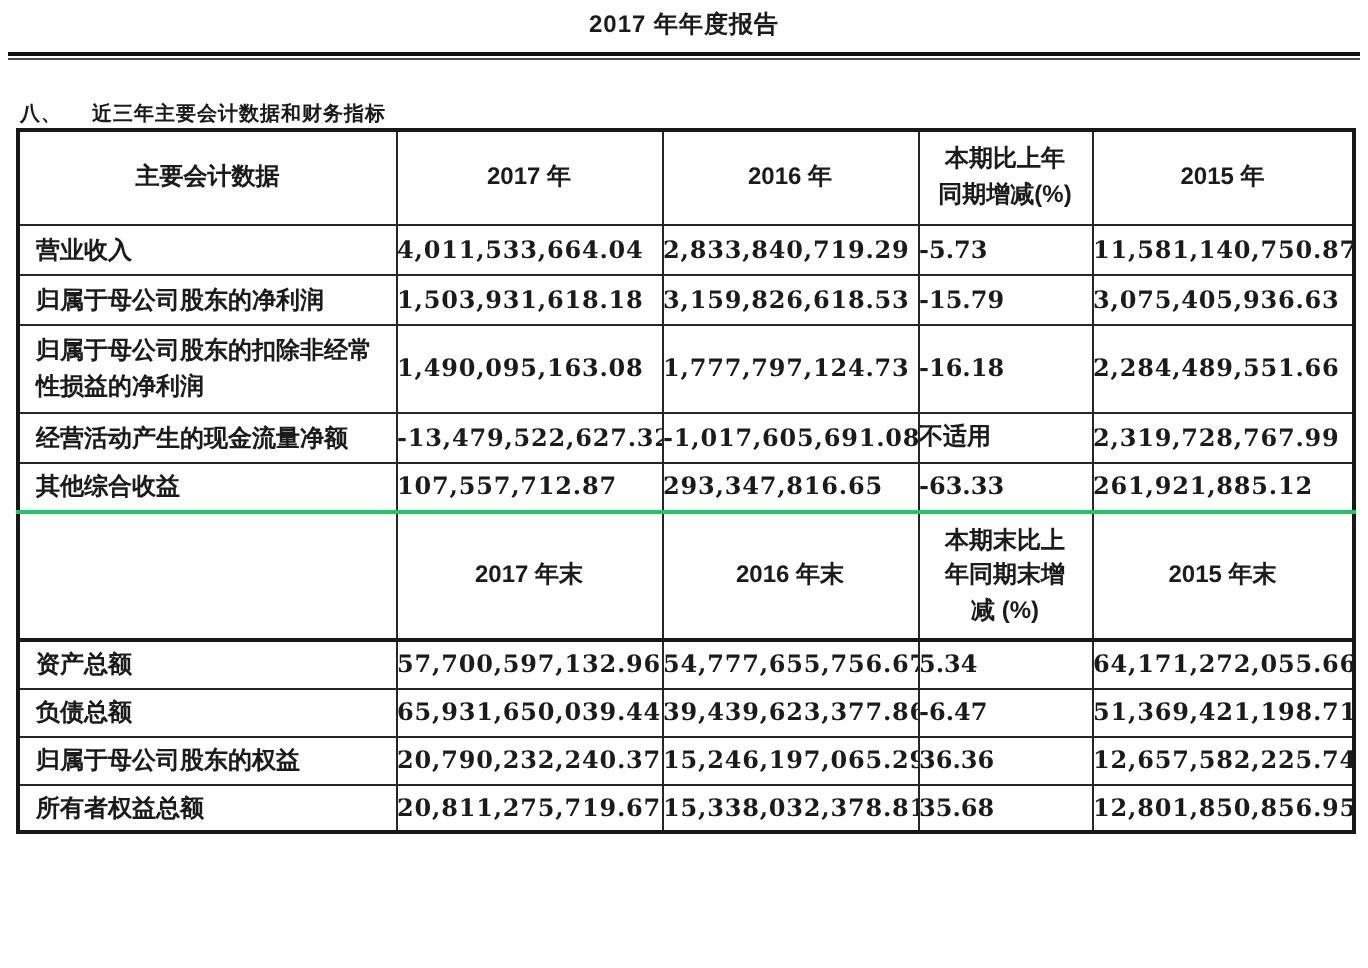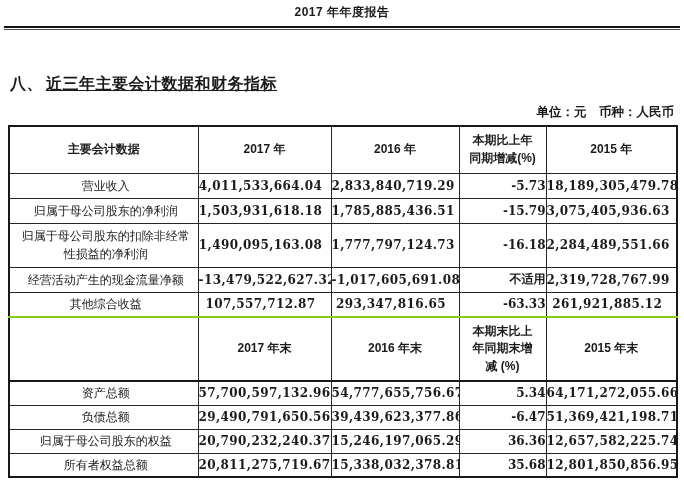--- a/index.html
+++ b/index.html
@@ -21,25 +21,24 @@
     letter-spacing: 0.5px;
   }
   .header-rule {
     margin: 5px 4px 0 4px;
     height: 4px;
     border-top: 2px solid #111;
     border-bottom: 1px solid #4a4a4a;
   }
 
   .section-heading {
-    margin: 44px 0 0 10px;
-    font-size: 16px;
+    margin: 20px 0 0 10px;
+    font-size: 10px;
     font-weight: bold;
     letter-spacing: 0.5px;
-    text-decoration: underline;
   }
   .section-heading .sec-num { display: inline-block; min-width: 36px; }
   .sub-heading {
     margin: 11px 0 0 10px;
     font-size: 13.5px;
     font-weight: bold;
     letter-spacing: 0.5px;
   }
   .sub-heading .sub-num { display: inline-block; min-width: 58px; }
 
@@ -63,38 +62,38 @@
     vertical-align: middle;
     overflow: hidden;
   }
   tr.hdr td {
     font-weight: bold;
     text-align: center;
     font-size: 12px;
     line-height: 1.45;
   }
   tr.hdr1 td { height: 47px; }
-  tr.hdr2 td { height: 64px; border-top: 2px solid #84cc16; border-bottom: 2px solid #181818; }
+  tr.hdr2 td { height: 64px; border-top: 2px solid #22c55e; border-bottom: 2px solid #181818; }
   td.lbl {
-    text-align: center;
+    text-align: left;
     padding: 2px 4px 2px 8px;
-    font-weight: normal;
+    font-weight: bold;
     line-height: 1.5;
   }
   td.num {
-    text-align: center;
+    text-align: left;
     padding-right: 8px;
     font-family: "DejaVu Serif", serif;
     font-weight: bold;
     font-size: 11.5px;
     letter-spacing: 0.4px;
     white-space: nowrap;
   }
   td.chg {
-    text-align: right;
+    text-align: left;
     font-family: "DejaVu Serif", serif;
     font-weight: bold;
     font-size: 11.5px;
   }
   td.chg.zh { font-family: "Liberation Sans", sans-serif; font-size: 12px; }
   tr.r1 td { height: 25px; }
   tr.r2 td { height: 44px; }
   tr.r3 td { height: 24px; }
 </style>
 </head>
@@ -103,21 +102,20 @@
 <div class="page">
 
   <div class="doc-title">2017 年年度报告</div>
   <div class="header-rule"></div>
 
   <div class="section-heading">
     <span class="sec-num">八、</span><span>近三年主要会计数据和财务指标</span>
   </div>
 
 
-  <div class="unit-note">单位：元　币种：人民币</div>
 
   <table class="fin">
     <colgroup>
       <col style="width:189px">
         <col style="width:133px">
         <col style="width:128px">
         <col style="width:87px">
         <col style="width:131px">
     </colgroup>
 
@@ -131,27 +129,27 @@
         <div>同期增减(%)</div>
       </td>
       <td>2015 年</td>
     </tr>
 
     <tr class="r1">
       <td class="lbl">营业收入</td>
       <td class="num">4,011,533,664.04</td>
       <td class="num">2,833,840,719.29</td>
       <td class="chg">-5.73</td>
-      <td class="num">18,189,305,479.78</td>
+      <td class="num">11,581,140,750.87</td>
     </tr>
 
     <tr class="r1">
       <td class="lbl">归属于母公司股东的净利润</td>
       <td class="num">1,503,931,618.18</td>
-      <td class="num">1,785,885,436.51</td>
+      <td class="num">3,159,826,618.53</td>
       <td class="chg">-15.79</td>
       <td class="num">3,075,405,936.63</td>
     </tr>
 
     <tr class="r2">
       <td class="lbl">归属于母公司股东的扣除非经常性损益的净利润</td>
       <td class="num">1,490,095,163.08</td>
       <td class="num">1,777,797,124.73</td>
       <td class="chg">-16.18</td>
       <td class="num">2,284,489,551.66</td>
@@ -188,21 +186,21 @@
     <tr class="r3">
       <td class="lbl">资产总额</td>
       <td class="num">57,700,597,132.96</td>
       <td class="num">54,777,655,756.67</td>
       <td class="chg">5.34</td>
       <td class="num">64,171,272,055.66</td>
     </tr>
 
     <tr class="r3">
       <td class="lbl">负债总额</td>
-      <td class="num">29,490,791,650.56</td>
+      <td class="num">65,931,650,039.44</td>
       <td class="num">39,439,623,377.86</td>
       <td class="chg">-6.47</td>
       <td class="num">51,369,421,198.71</td>
     </tr>
 
     <tr class="r3">
       <td class="lbl">归属于母公司股东的权益</td>
       <td class="num">20,790,232,240.37</td>
       <td class="num">15,246,197,065.29</td>
       <td class="chg">36.36</td>

